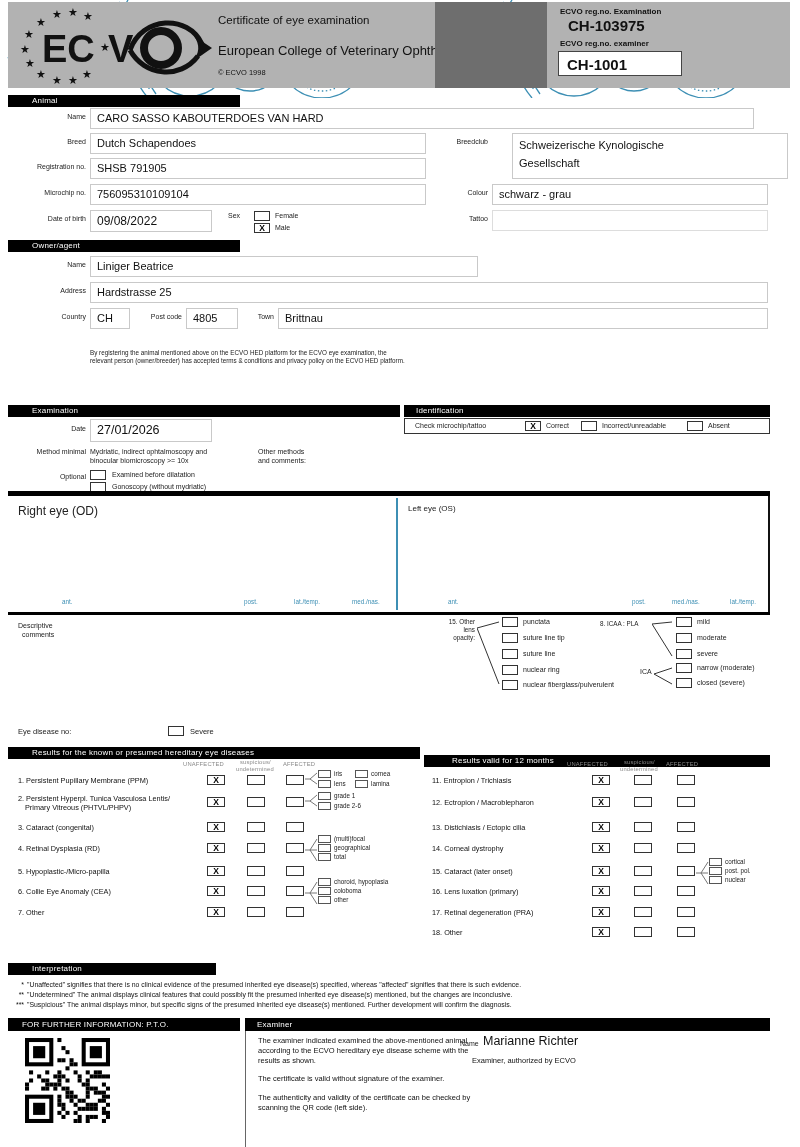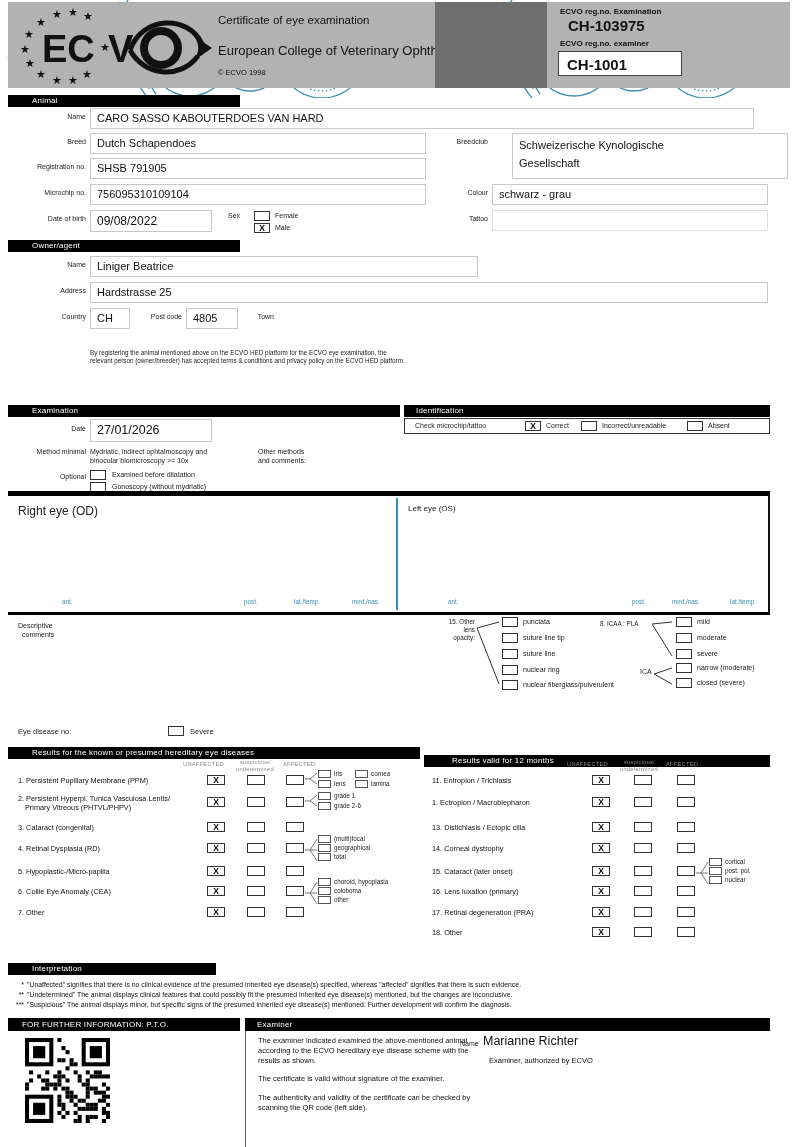--- a/index.html
+++ b/index.html
@@ -102,20 +102,21 @@
   <div class="val" style="left:90px;top:256px;width:388px;">Liniger Beatrice</div>
 
   <div class="lbl" style="left:8px;top:287px;width:78px;">Address</div>
   <div class="val" style="left:90px;top:282px;width:678px;">Hardstrasse 25</div>
 
   <div class="lbl" style="left:8px;top:313px;width:78px;">Country</div>
   <div class="val" style="left:90px;top:308px;width:40px;">CH</div>
   <div class="lbl" style="left:134px;top:313px;width:48px;">Post code</div>
   <div class="val" style="left:186px;top:308px;width:52px;">4805</div>
   <div class="lbl" style="left:244px;top:313px;width:30px;">Town</div>
+  <div class="val" style="left:278px;top:308px;width:490px;">Brittnau</div>
 
   <div class="xs" style="left:90px;top:349px;">By registering the animal mentioned above on the ECVO HED platform for the ECVO eye examination, the</div>
   <div class="xs" style="left:90px;top:357px;">relevant person (owner/breeder) has accepted terms &amp; conditions and privacy policy on the ECVO HED platform.</div>
 
   
   <div class="bar" style="left:8px;top:405px;width:392px;">Examination</div>
   <div class="bar" style="left:404px;top:405px;width:366px;padding-left:12px;">Identification</div>
 
   <div class="lbl" style="left:8px;top:425px;width:78px;">Date</div>
   <div class="val" style="left:90px;top:419px;width:122px;height:23px;font-size:12.5px;">27/01/2026</div>
@@ -338,21 +339,21 @@
   <div class="cb cbw" style="left:207px;top:907px;">X</div>
   <div class="cb cbw" style="left:247px;top:907px;"></div>
   <div class="cb cbw" style="left:286px;top:907px;"></div>
 
   
   <div class="rowlbl" style="left:432px;top:776px;width:155px;">11. Entropion / Trichiasis</div>
   <div class="cb cbw" style="left:592px;top:775px;">X</div>
   <div class="cb cbw" style="left:634px;top:775px;"></div>
   <div class="cb cbw" style="left:677px;top:775px;"></div>
 
-  <div class="rowlbl" style="left:432px;top:798px;width:155px;">1. Ectropion / Macroblepharon</div>
+  <div class="rowlbl" style="left:432px;top:798px;width:155px;">12. Ectropion / Macroblepharon</div>
   <div class="cb cbw" style="left:592px;top:797px;">X</div>
   <div class="cb cbw" style="left:634px;top:797px;"></div>
   <div class="cb cbw" style="left:677px;top:797px;"></div>
 
   <div class="rowlbl" style="left:432px;top:823px;width:155px;">13. Distichiasis / Ectopic cilia</div>
   <div class="cb cbw" style="left:592px;top:822px;">X</div>
   <div class="cb cbw" style="left:634px;top:822px;"></div>
   <div class="cb cbw" style="left:677px;top:822px;"></div>
 
   <div class="rowlbl" style="left:432px;top:844px;width:155px;">14. Corneal dystrophy</div>
@@ -533,15 +534,15 @@
   <div class="abs" style="left:245px;top:1031px;width:1px;height:116px;background:#666;"></div>
 
   <div class="abs" style="left:258px;top:1036px;width:232px;">
     <p class="fp">The examiner indicated examined the above-mentioned  animal according to the ECVO hereditary eye disease scheme with the results as shown.</p>
     <p class="fp">The certificate is valid without signature of the examiner.</p>
     <p class="fp" style="width:240px;">The authenticity and validity of the certificate can be checked by scanning the QR code (left side).</p>
   </div>
 
   <div class="sm" style="left:460px;top:1040px;">Name</div>
   <div class="abs" style="left:483px;top:1034px;font-size:12.5px;color:#111;">Marianne Richter</div>
-  <div class="abs" style="left:489px;top:1056px;font-size:7.5px;color:#111;">Examiner, authorized by ECVO</div>
+  <div class="abs" style="left:472px;top:1056px;font-size:7.5px;color:#111;">Examiner, authorized by ECVO</div>
 
 </div>
 
 </body></html>

